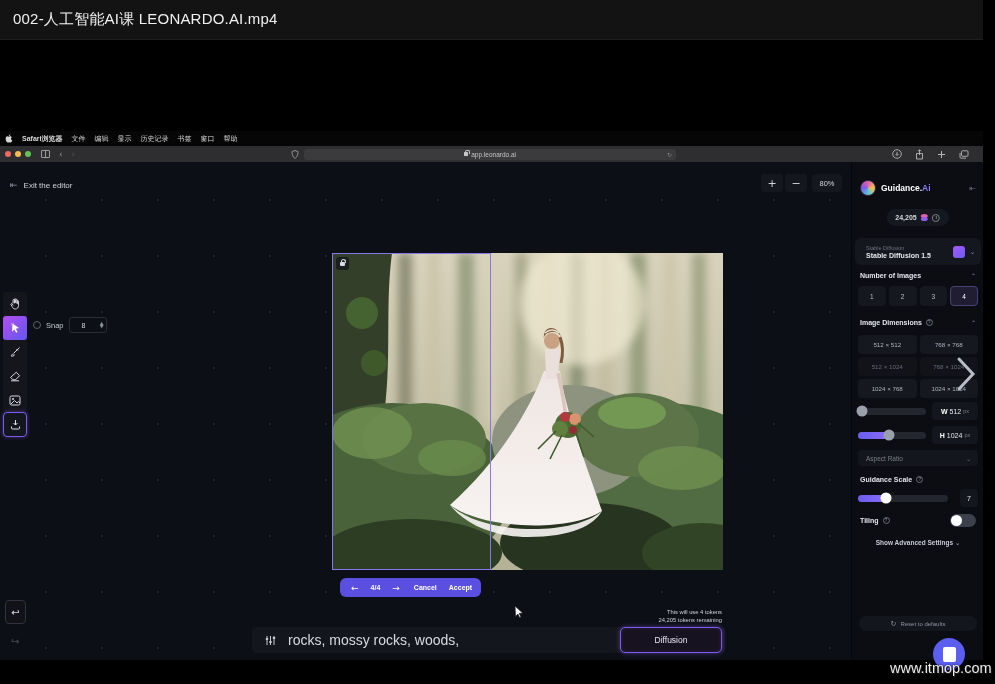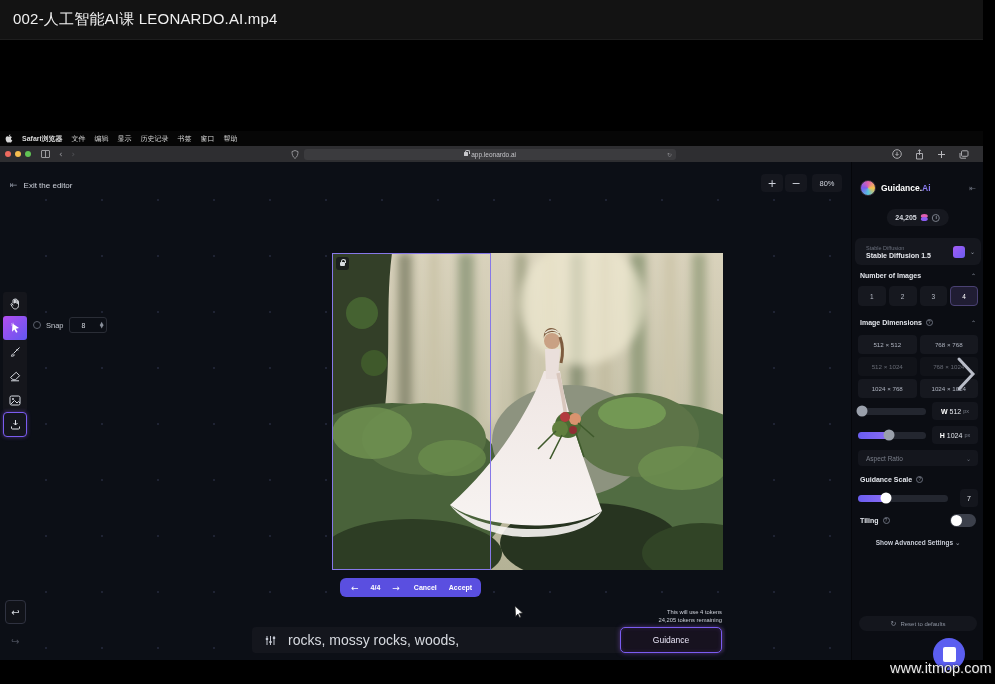--- a/index.html
+++ b/index.html
@@ -373,21 +373,21 @@
   </div>
   <div class="abs promptbar">
     <svg class="slidersico" width="11" height="11" viewBox="0 0 11 11">
         <path d="M2 1v9M5.5 1v9M9 1v9" stroke="#c6cad4" stroke-width="1"></path>
         <rect x="0.8" y="3" width="2.4" height="2" rx=".5" fill="#c6cad4"></rect>
         <rect x="4.3" y="6" width="2.4" height="2" rx=".5" fill="#c6cad4"></rect>
         <rect x="7.8" y="2" width="2.4" height="2" rx=".5" fill="#c6cad4"></rect>
       </svg>
     <span class="promptval">rocks, mossy rocks, woods,</span>
   </div>
-  <div class="abs genbtn">Guidance</div>
+  <div class="abs genbtn">Diffusion</div>
 
   <svg class="abs cursor-arrow" width="10" height="13" viewBox="0 0 10 13">
       <path d="M1 1 L8.6 8 5.2 8.4 7 12 5.6 12.6 3.9 9 1.6 11.4 Z" fill="#fff" stroke="#222" stroke-width=".7"></path>
     </svg>
 
   <div class="abs sidepanel">
     <div class="brandrow">
       <span class="avatar"></span>
       <span class="brandname">
         <span>Guidance.</span><span class="ai">Ai</span>

